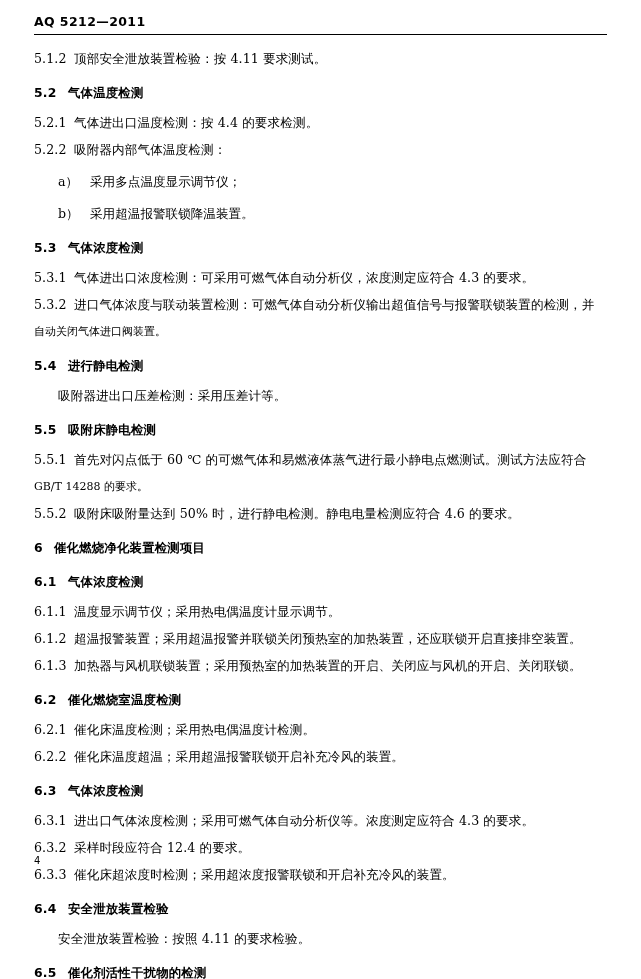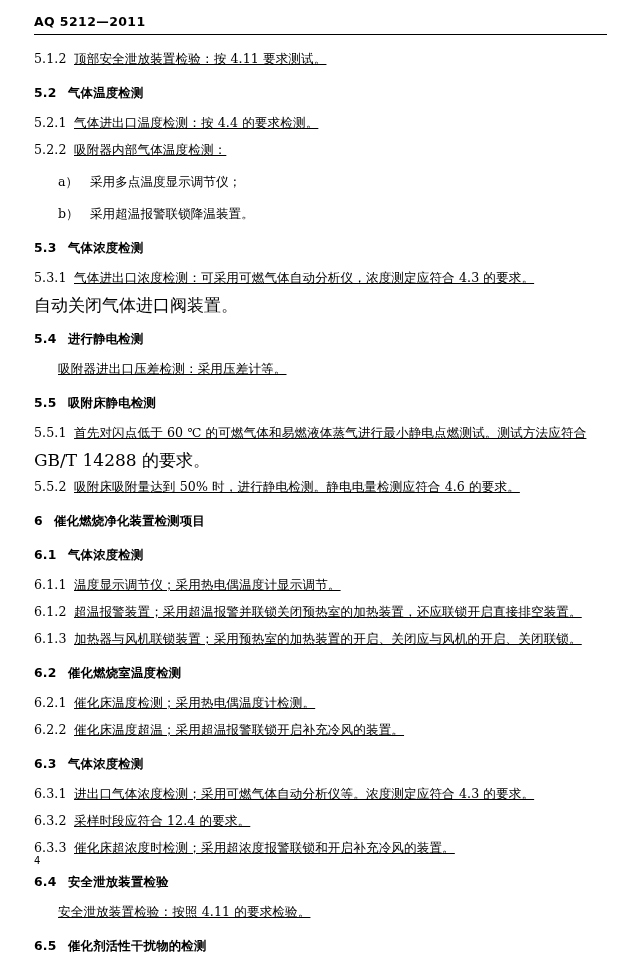--- a/index.html
+++ b/index.html
@@ -49,41 +49,40 @@
   }
   .heading.major .num {
     min-width: 20px;
   }
   .para {
     font-size: 12.6px;
     line-height: 20px;
     margin: 0 0 7px 0;
     text-align: justify;
     letter-spacing: 0.1px;
-    text-decoration: underline;
   }
   .para .num {
     display: inline-block;
     min-width: 40px;
   }
   .para.nonum {
     text-indent: 24px;
   }
   .sub {
     font-size: 12.6px;
     line-height: 20px;
     margin: 12px 0 5px 0;
     padding-left: 24px;
   }
   .sub .num {
     display: inline-block;
     min-width: 32px;
   }
   .cont {
-    font-size: 17px;
+    font-size: 11px;
     line-height: 20px;
     margin: 0 0 7px 0;
     text-align: justify;
   }
   .footer {
     position: absolute;
     left: 34px;
     bottom: 12px;
     font-family: "DejaVu Sans", "Liberation Sans", sans-serif;
     font-size: 10px;
@@ -99,20 +98,21 @@
 
   <div id="body-content">
       <div class="para"><span class="num">5.1.2</span><span>顶部安全泄放装置检验：按 4.11 要求测试。</span></div>
       <div class="heading"><span class="num">5.2</span><span>气体温度检测</span></div>
       <div class="para"><span class="num">5.2.1</span><span>气体进出口温度检测：按 4.4 的要求检测。</span></div>
       <div class="para"><span class="num">5.2.2</span><span>吸附器内部气体温度检测：</span></div>
       <div class="sub"><span class="num">a）</span><span>采用多点温度显示调节仪；</span></div>
       <div class="sub"><span class="num">b）</span><span>采用超温报警联锁降温装置。</span></div>
       <div class="heading"><span class="num">5.3</span><span>气体浓度检测</span></div>
       <div class="para"><span class="num">5.3.1</span><span>气体进出口浓度检测：可采用可燃气体自动分析仪，浓度测定应符合 4.3 的要求。</span></div>
+      <div class="para"><span class="num">5.3.2</span><span>进口气体浓度与联动装置检测：可燃气体自动分析仪输出超值信号与报警联锁装置的检测，并</span></div>
       <div class="cont">自动关闭气体进口阀装置。</div>
       <div class="heading"><span class="num">5.4</span><span>进行静电检测</span></div>
       <div class="para nonum">吸附器进出口压差检测：采用压差计等。</div>
       <div class="heading"><span class="num">5.5</span><span>吸附床静电检测</span></div>
       <div class="para"><span class="num">5.5.1</span><span>首先对闪点低于 60 ℃ 的可燃气体和易燃液体蒸气进行最小静电点燃测试。测试方法应符合</span></div>
       <div class="cont">GB/T 14288 的要求。</div>
       <div class="para"><span class="num">5.5.2</span><span>吸附床吸附量达到 50% 时，进行静电检测。静电电量检测应符合 4.6 的要求。</span></div>
       <div class="heading major"><span class="num">6</span><span>催化燃烧净化装置检测项目</span></div>
       <div class="heading"><span class="num">6.1</span><span>气体浓度检测</span></div>
       <div class="para"><span class="num">6.1.1</span><span>温度显示调节仪；采用热电偶温度计显示调节。</span></div>

